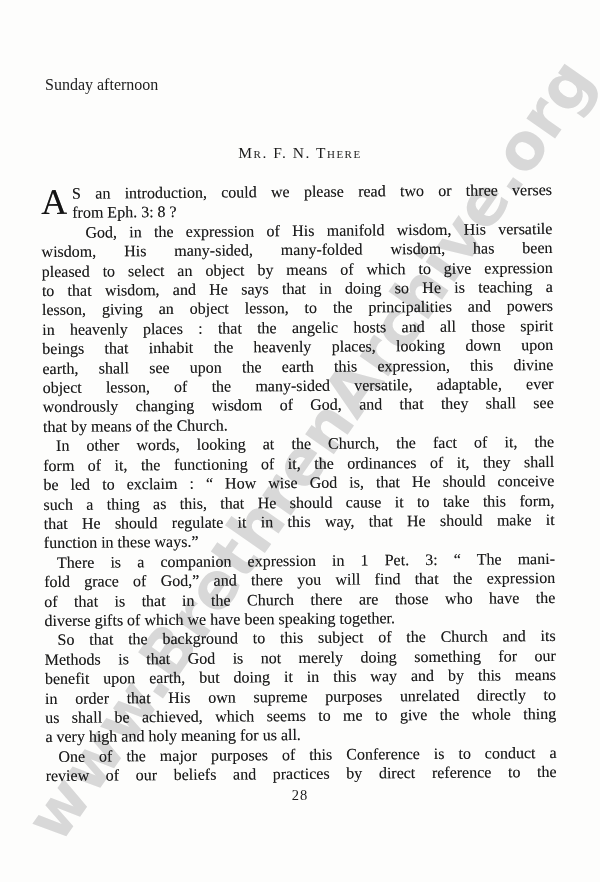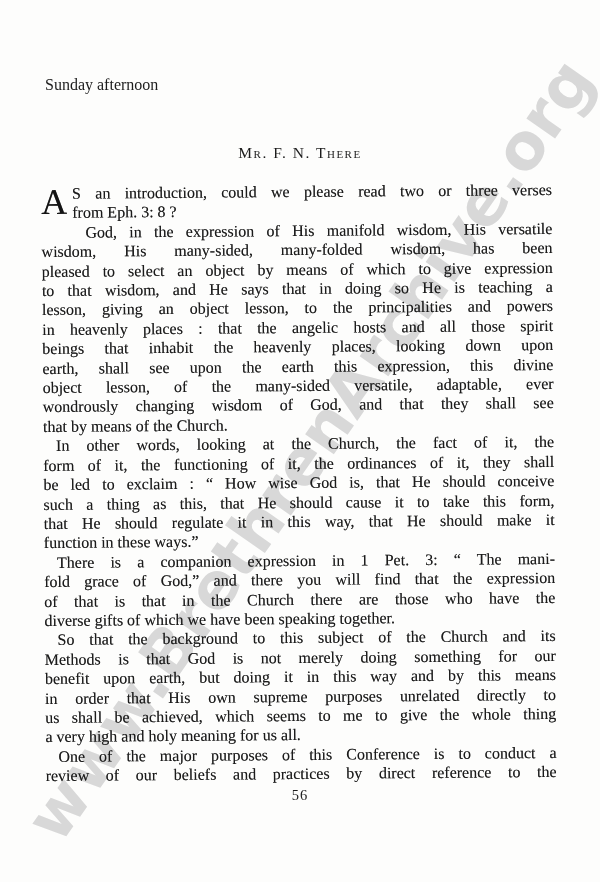--- a/index.html
+++ b/index.html
@@ -148,16 +148,16 @@
           <div class="line">in order that His own supreme purposes unrelated directly to</div>
           <div class="line">us shall be achieved, which seems to me to give the whole thing</div>
           <div class="line flush">a very high and holy meaning for us all.</div>
         </div>
         <div class="para indented">
           <div class="line">One of the major purposes of this Conference is to conduct a</div>
           <div class="line">review of our beliefs and practices by direct reference to the</div>
         </div>
       </div>
 
-    <div class="pagenum">56</div>
+    <div class="pagenum">28</div>
 
   </div>
 </div>
 
 </body></html>

